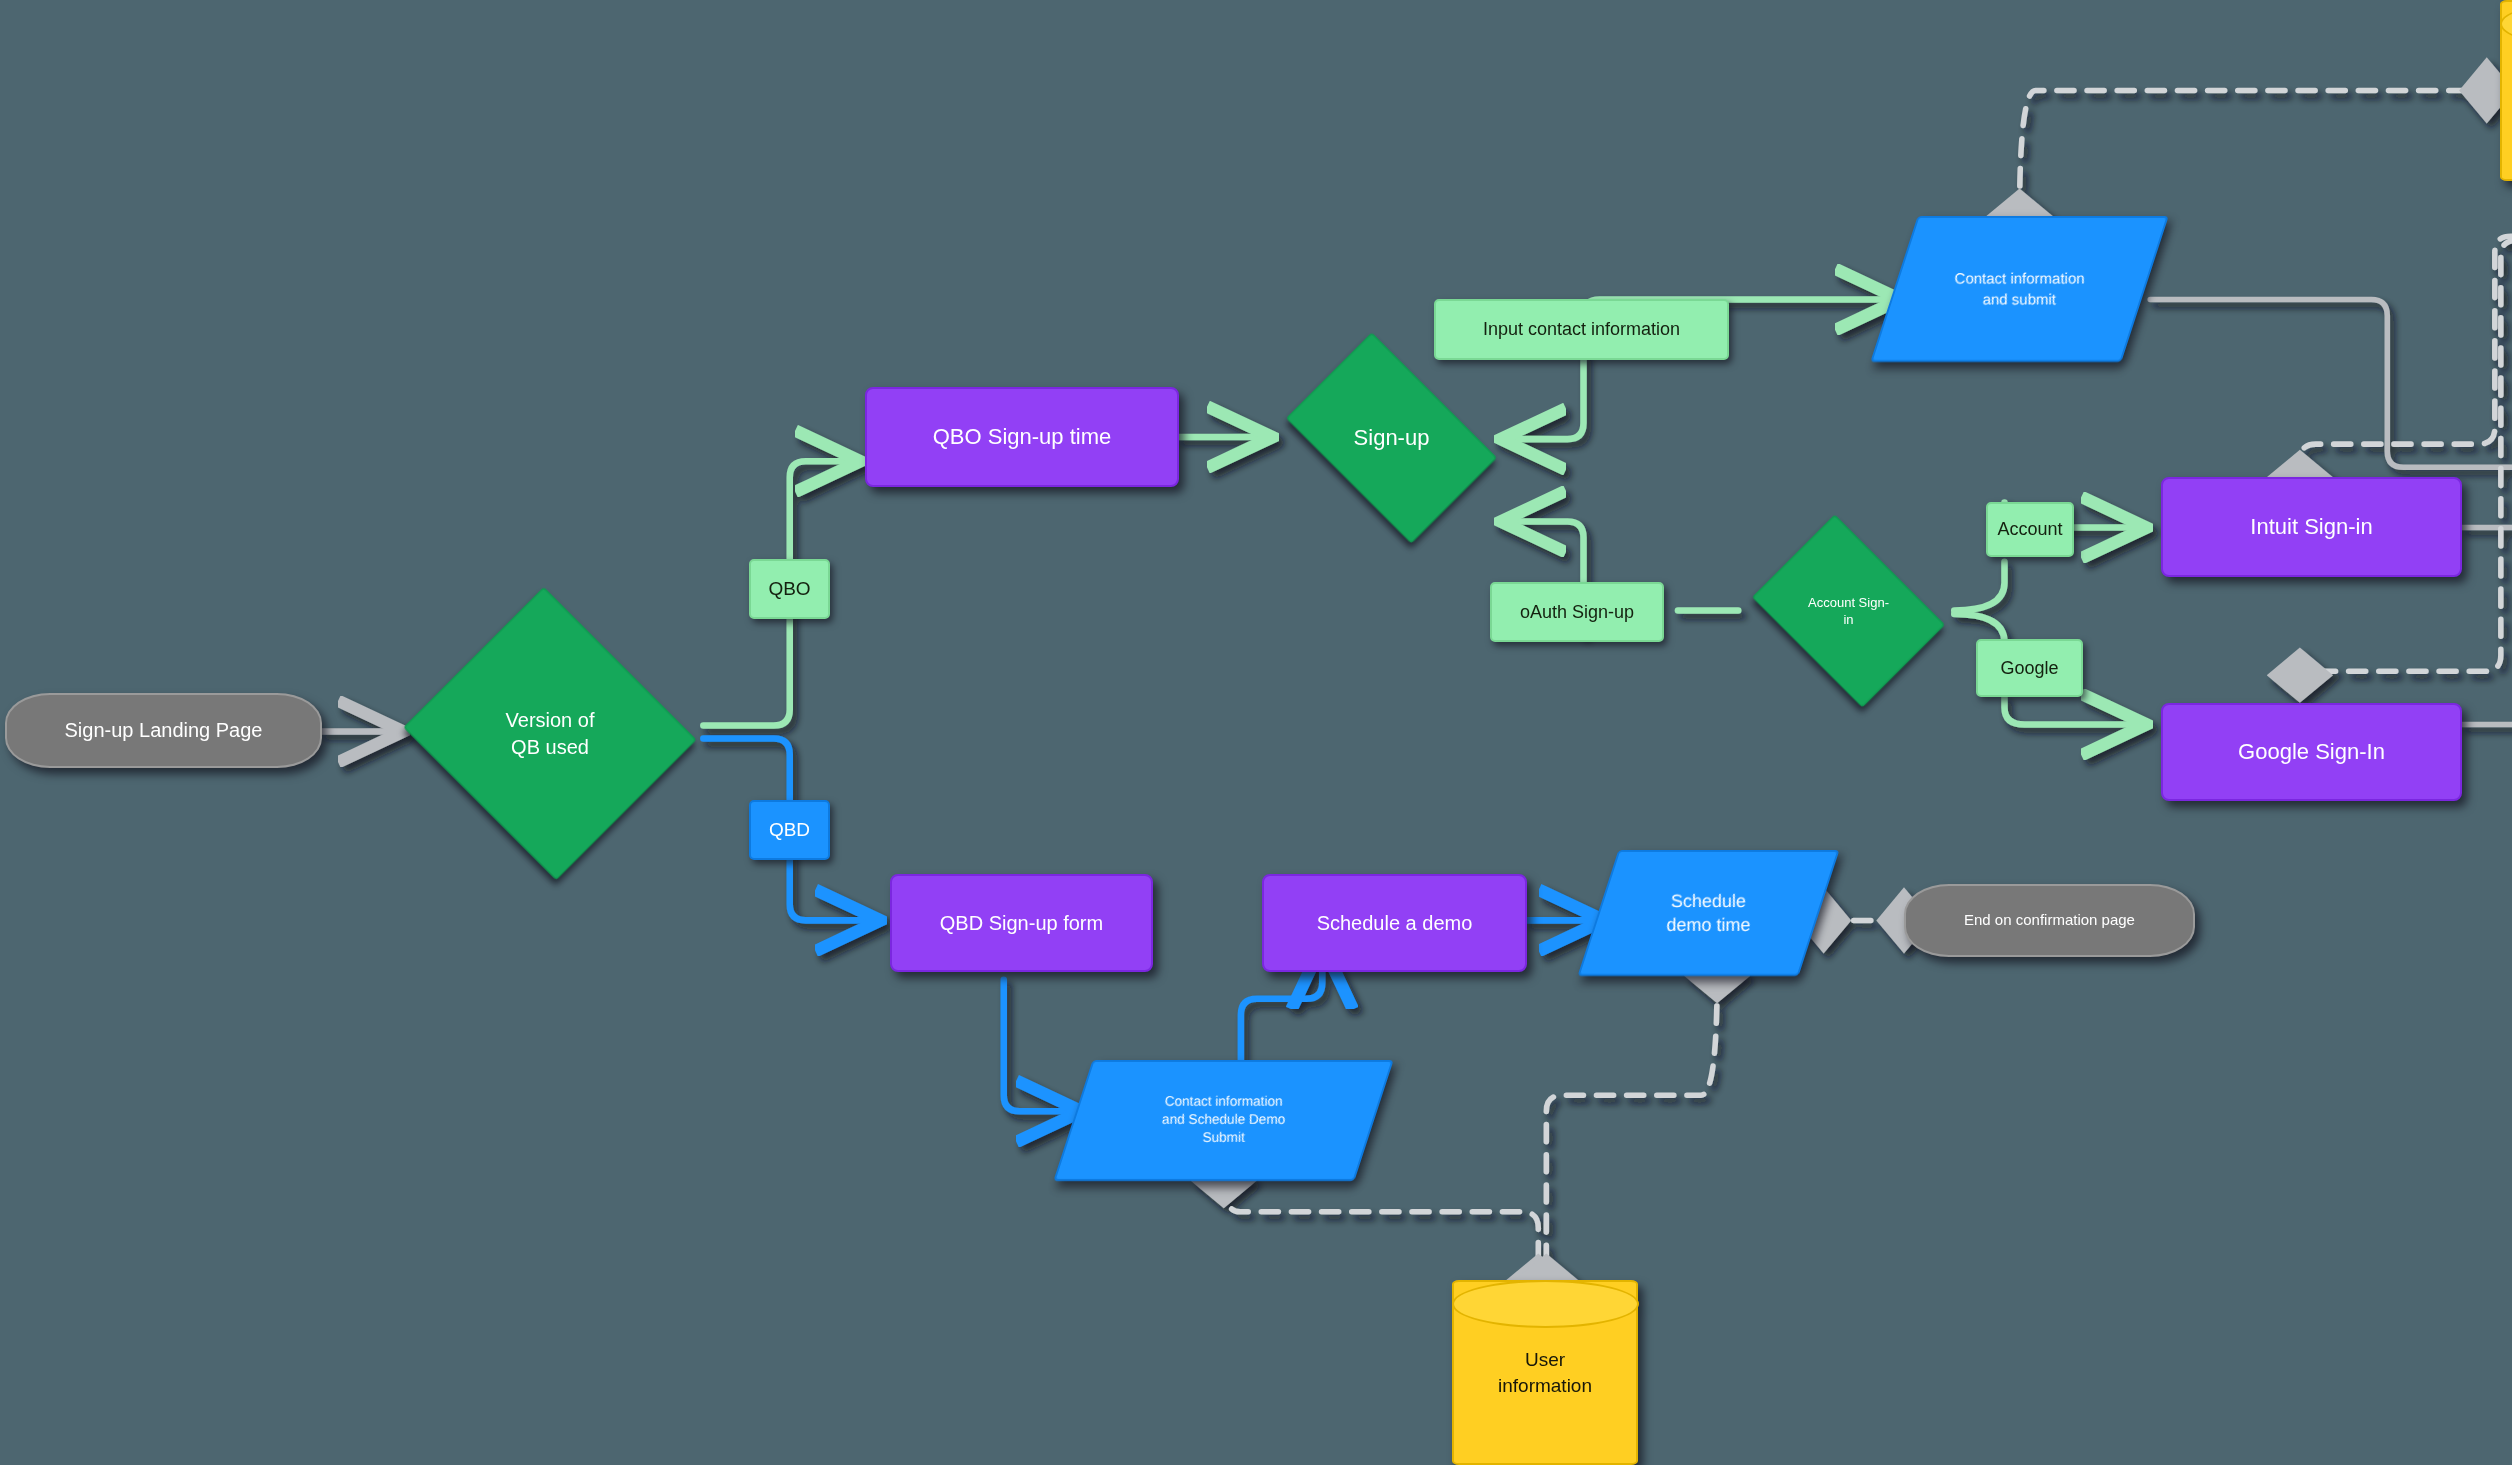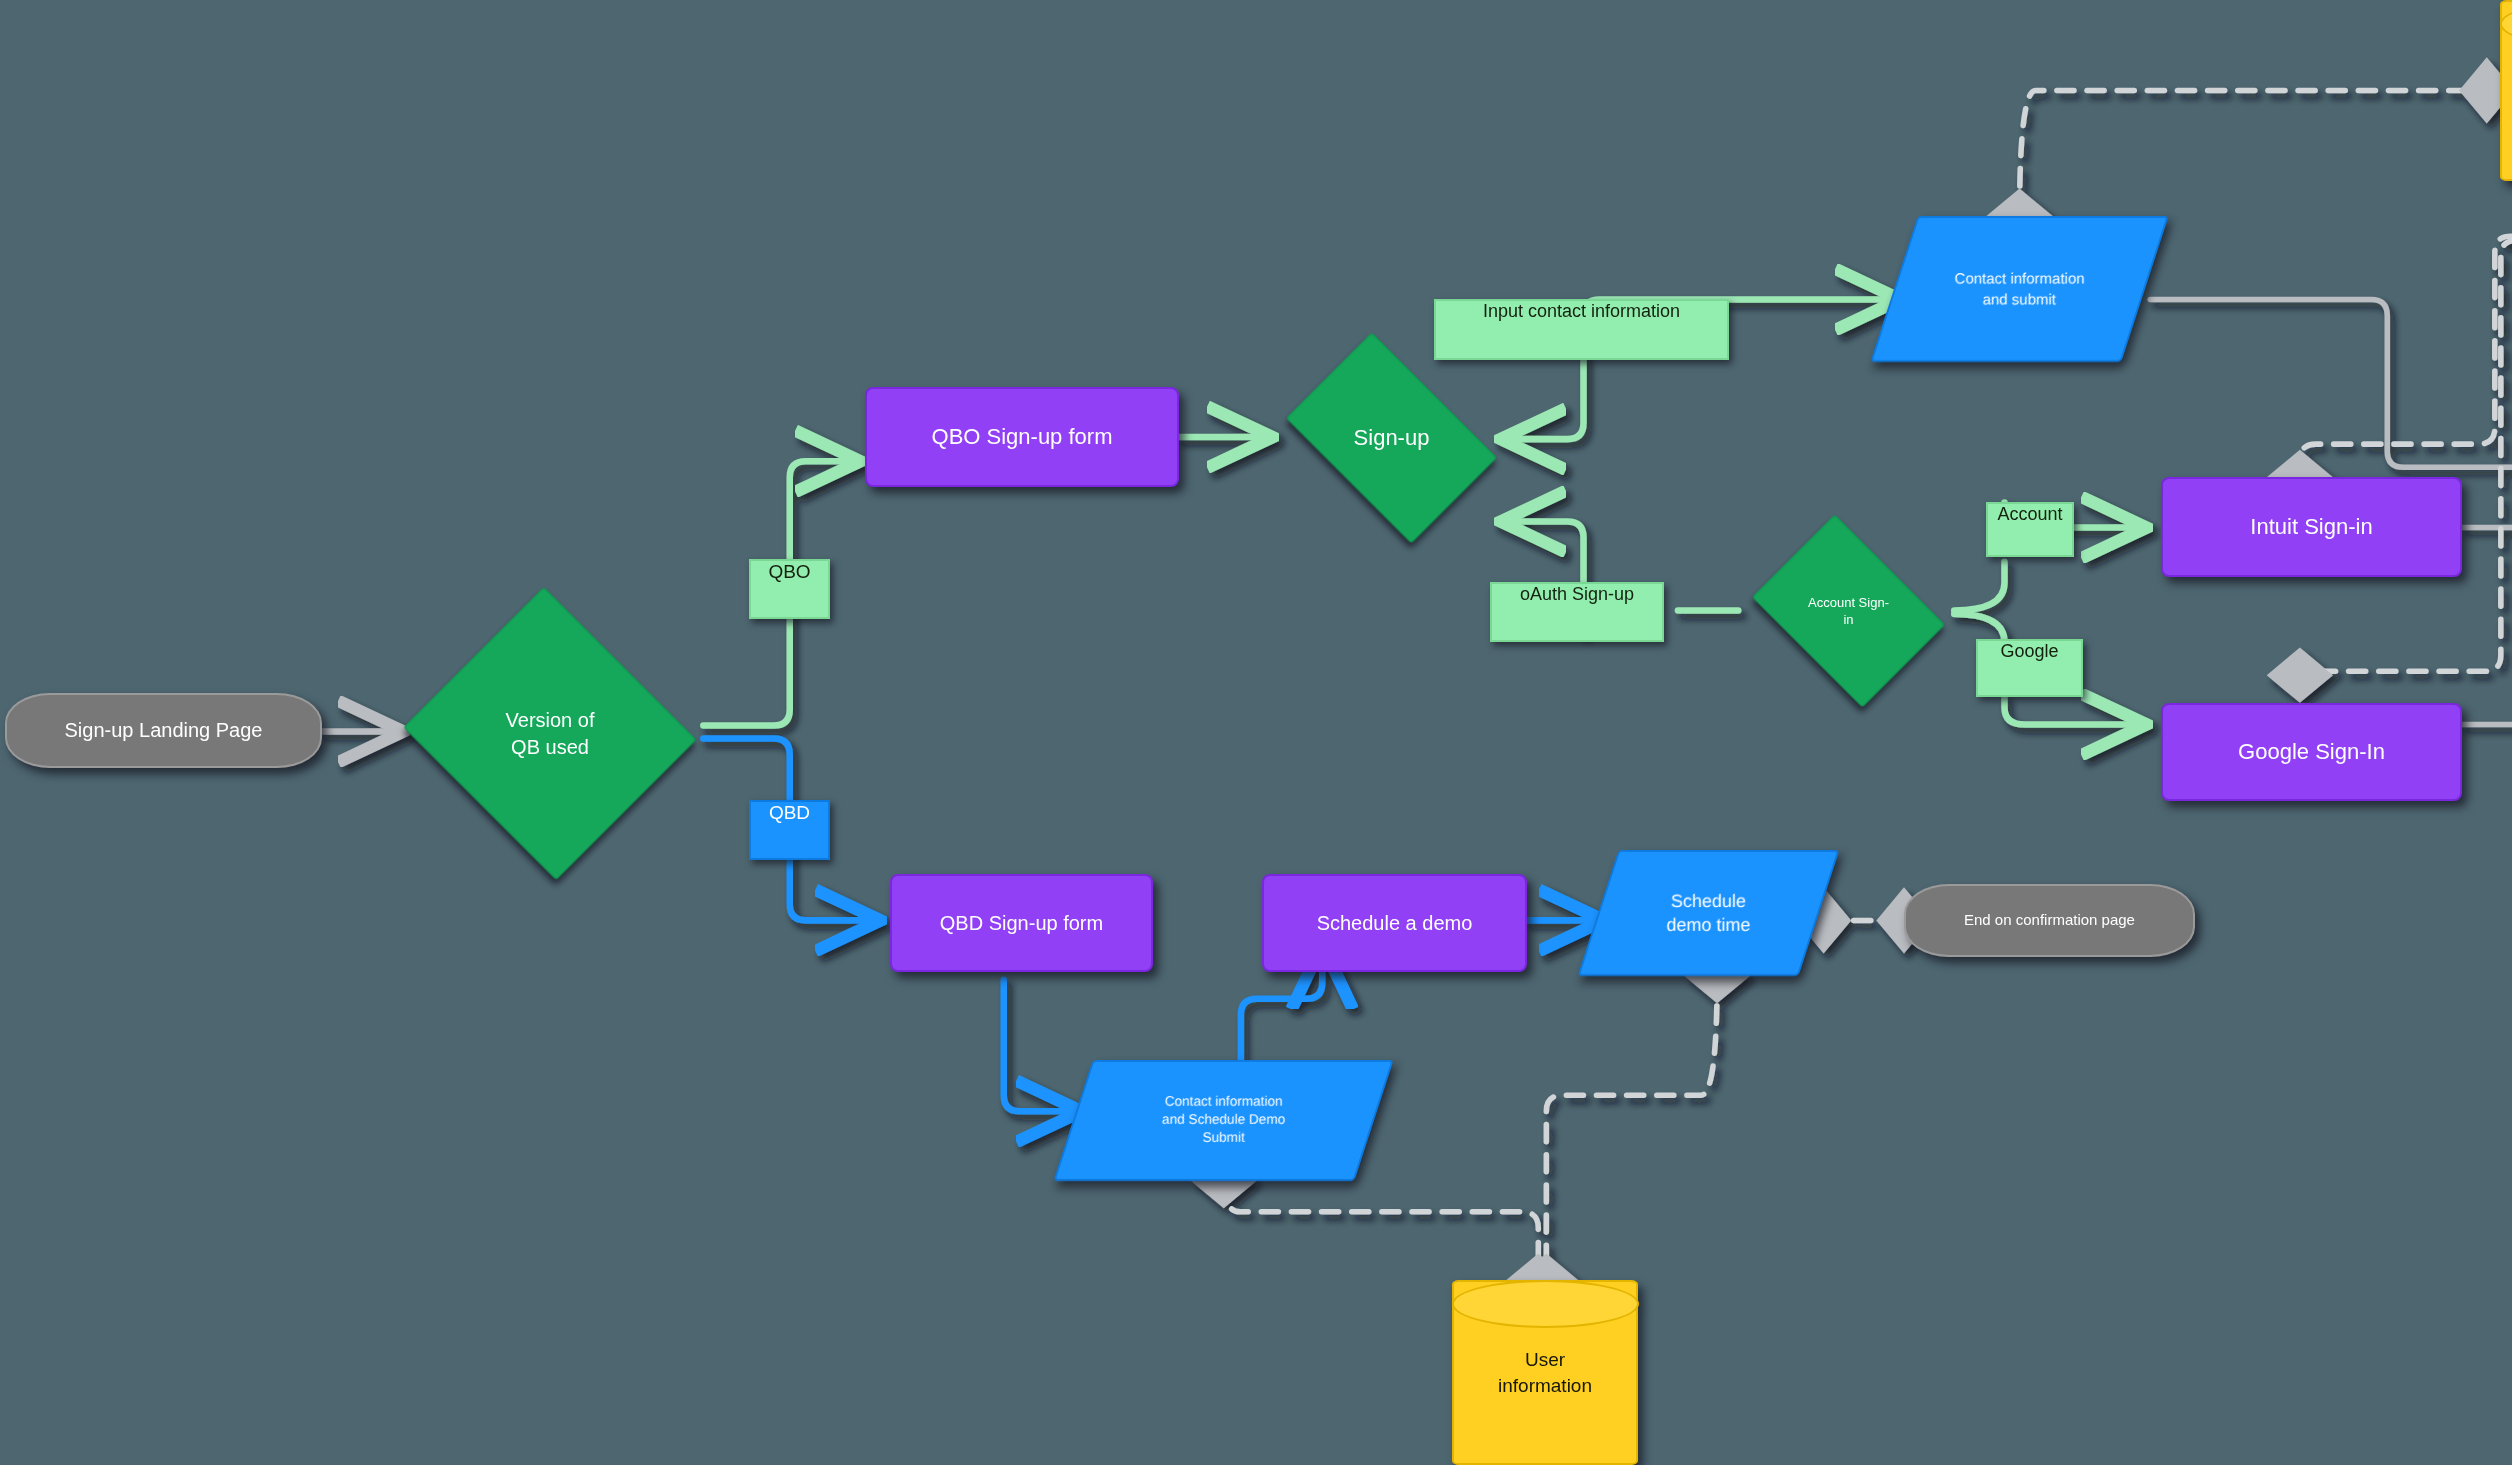--- a/index.html
+++ b/index.html
@@ -26,22 +26,22 @@
   .io{background:#1b93ff;border:2.5px solid #0d7ae0;color:#ffffff;
       transform:skewX(-18deg);border-radius:4px;}
   .io span{transform:skewX(18deg);}
   
   .db{background:#ffcf22;border:2.5px solid #e3b400;border-radius:7px/4px;color:#17170a;
       position:absolute;}
   .db .lid{position:absolute;left:-2.5px;right:-2.5px;top:-2.5px;height:48px;
            border:2.5px solid #e3b400;border-radius:50%;background:#ffd635;box-sizing:border-box;}
   .db .dbtxt{position:relative;z-index:3;width:100%;text-align:center;}
   
-  .elabel{position:absolute;box-sizing:border-box;display:flex;
-          justify-content:center;text-align:center;border-radius:0;
+  .elabel{position:absolute;box-sizing:border-box;display:flex;align-items:center;
+          justify-content:center;text-align:center;border-radius:5px;
           filter:drop-shadow(3.5px 4px 3.5px rgba(18,20,30,0.66));}
   .elabel.green{background:#92eeaf;border:2px solid #7ad894;color:#14210f;}
   .elabel.blue{background:#1b93ff;border:2px solid #0d7ae0;color:#ffffff;}
 </style>
 </head>
 <body>
 
 <div id="stage">
 
   <svg id="wires" viewBox="0 0 6527 2916" xmlns="http://www.w3.org/2000/svg">
@@ -118,21 +118,21 @@
     <span>Sign-up Landing Page</span>
   </div>
 
   <div class="node dec" style="left:397px;top:593px;width:306px;height:281px;font-size:20px;">
     <div class="dshape"></div>
     <div class="dtxt" style="white-space:pre-line;">Version of
 QB used</div>
   </div>
 
   <div class="node proc" style="left:865px;top:387px;width:314px;height:100px;font-size:22px;">
-    <span>QBO Sign-up form</span>
+    <span>QBO Sign-up time</span>
   </div>
 
   <div class="node dec" style="left:1266px;top:352px;width:251px;height:172px;font-size:22px;">
     <div class="dshape"></div>
     <div class="dtxt">Sign-up</div>
   </div>
 
   <div class="node io" style="left:1894px;top:216px;width:251px;height:146px;font-size:15px;">
     <span style="white-space:pre-line;">Contact information
 and submit</span>

